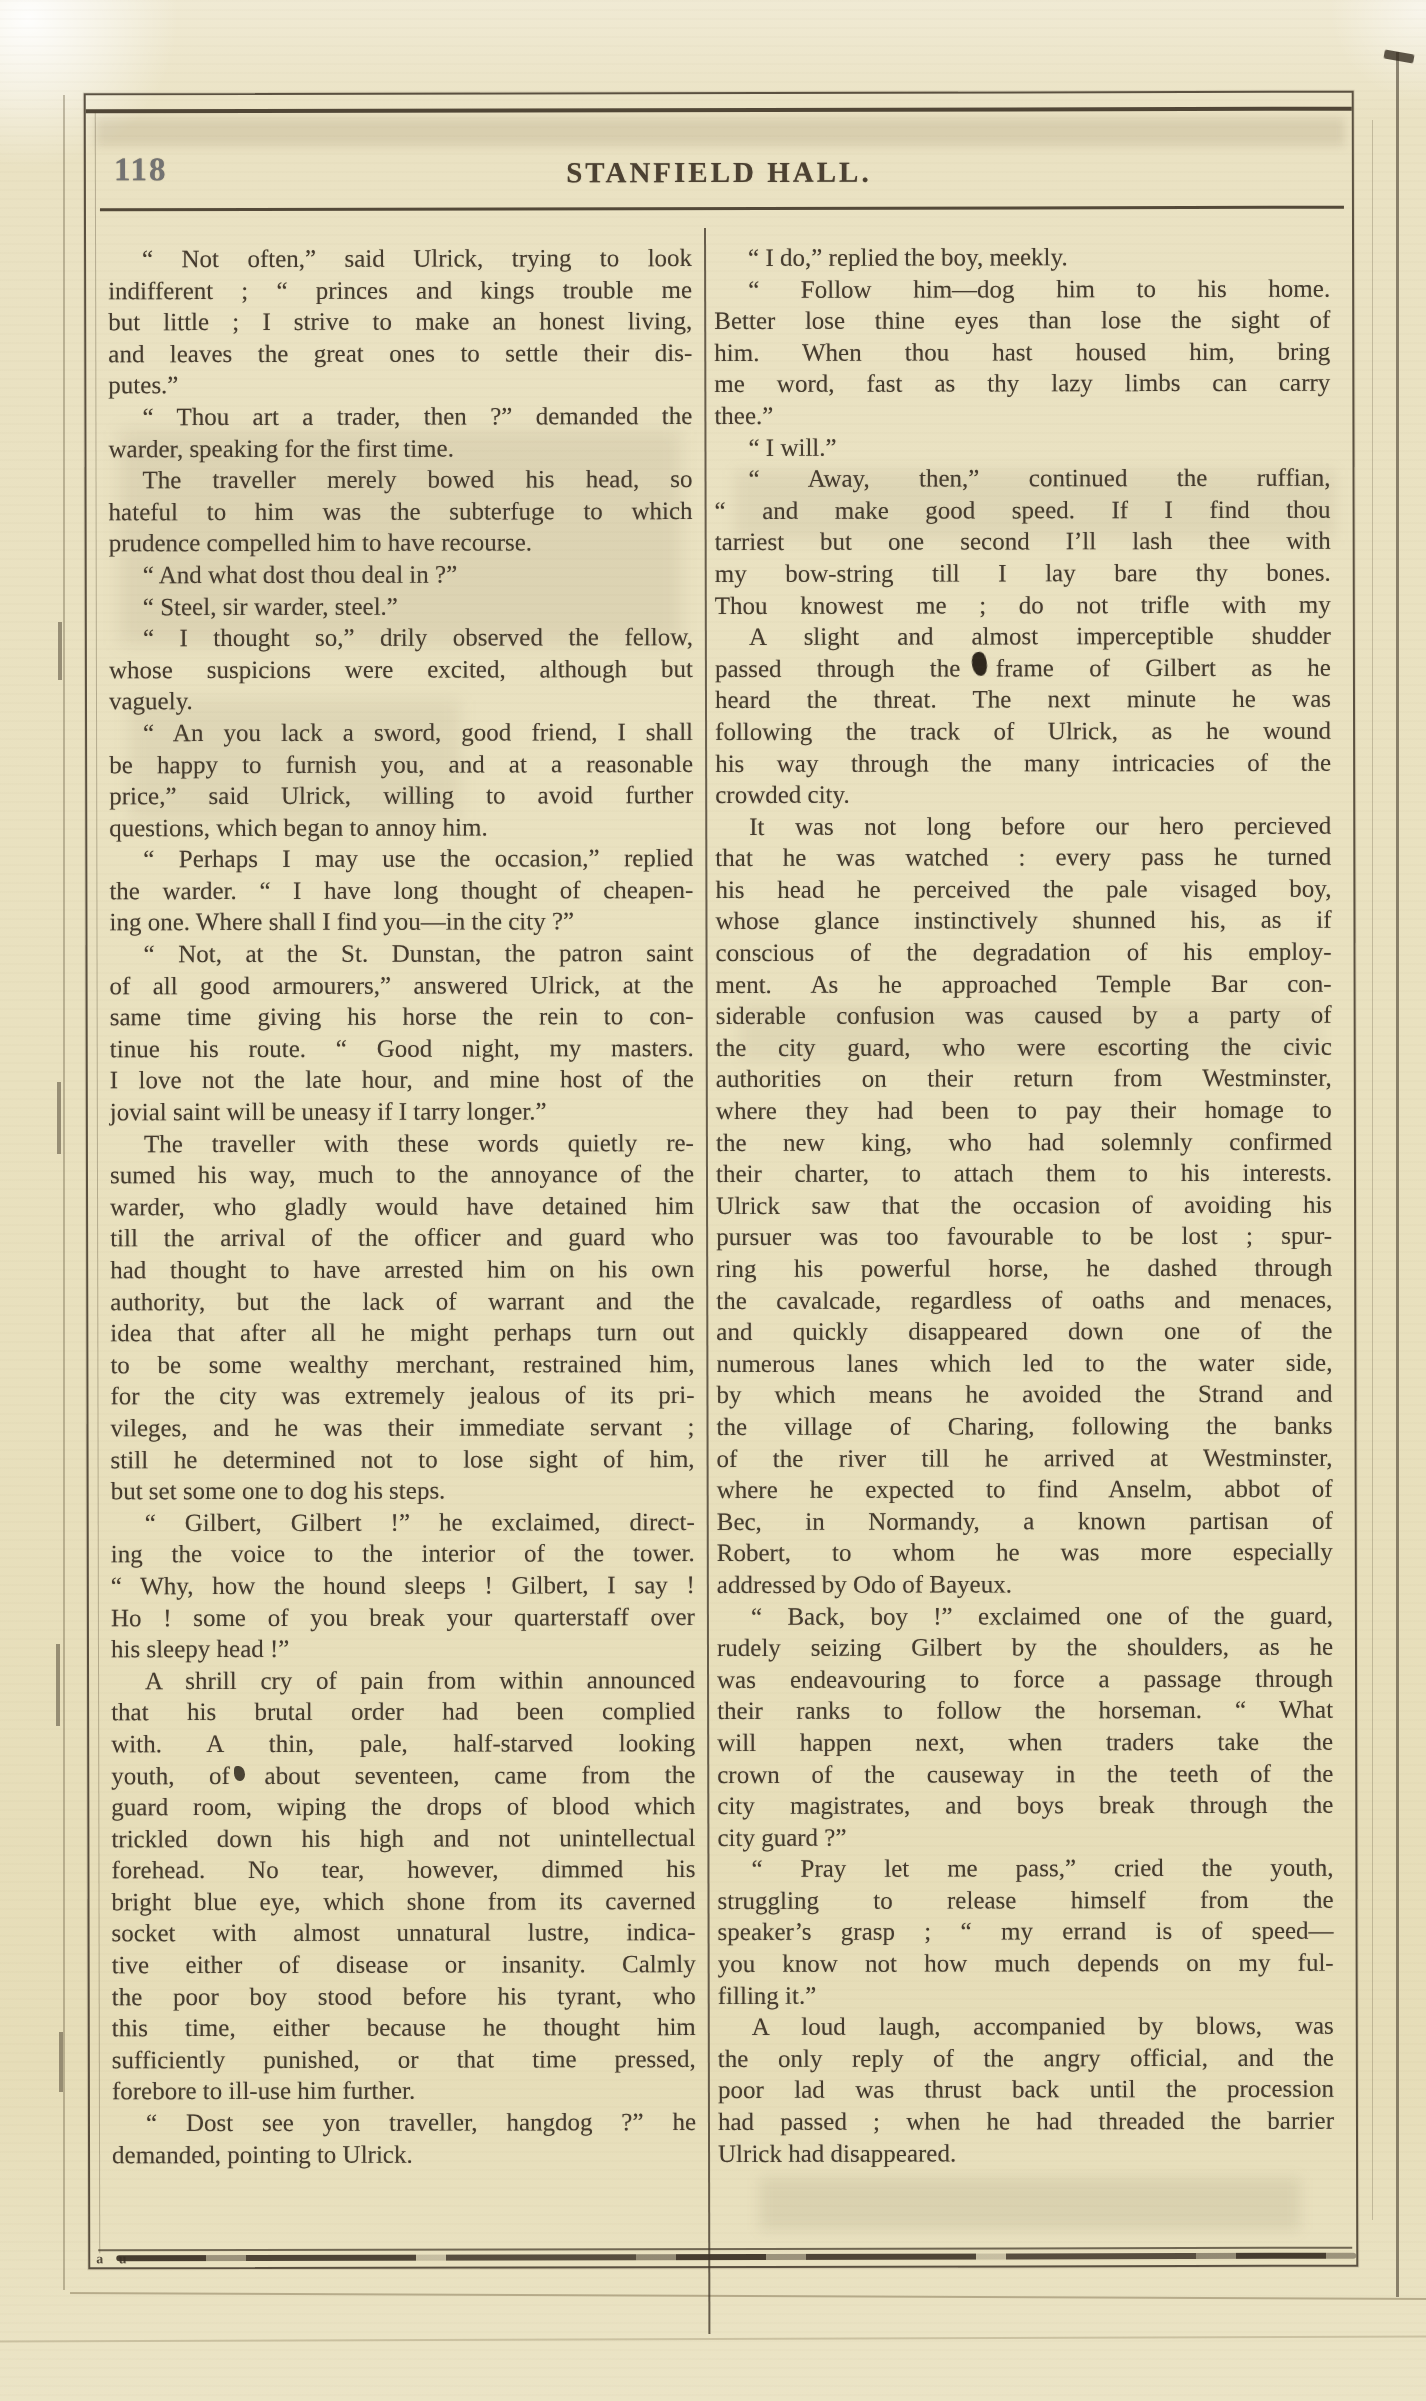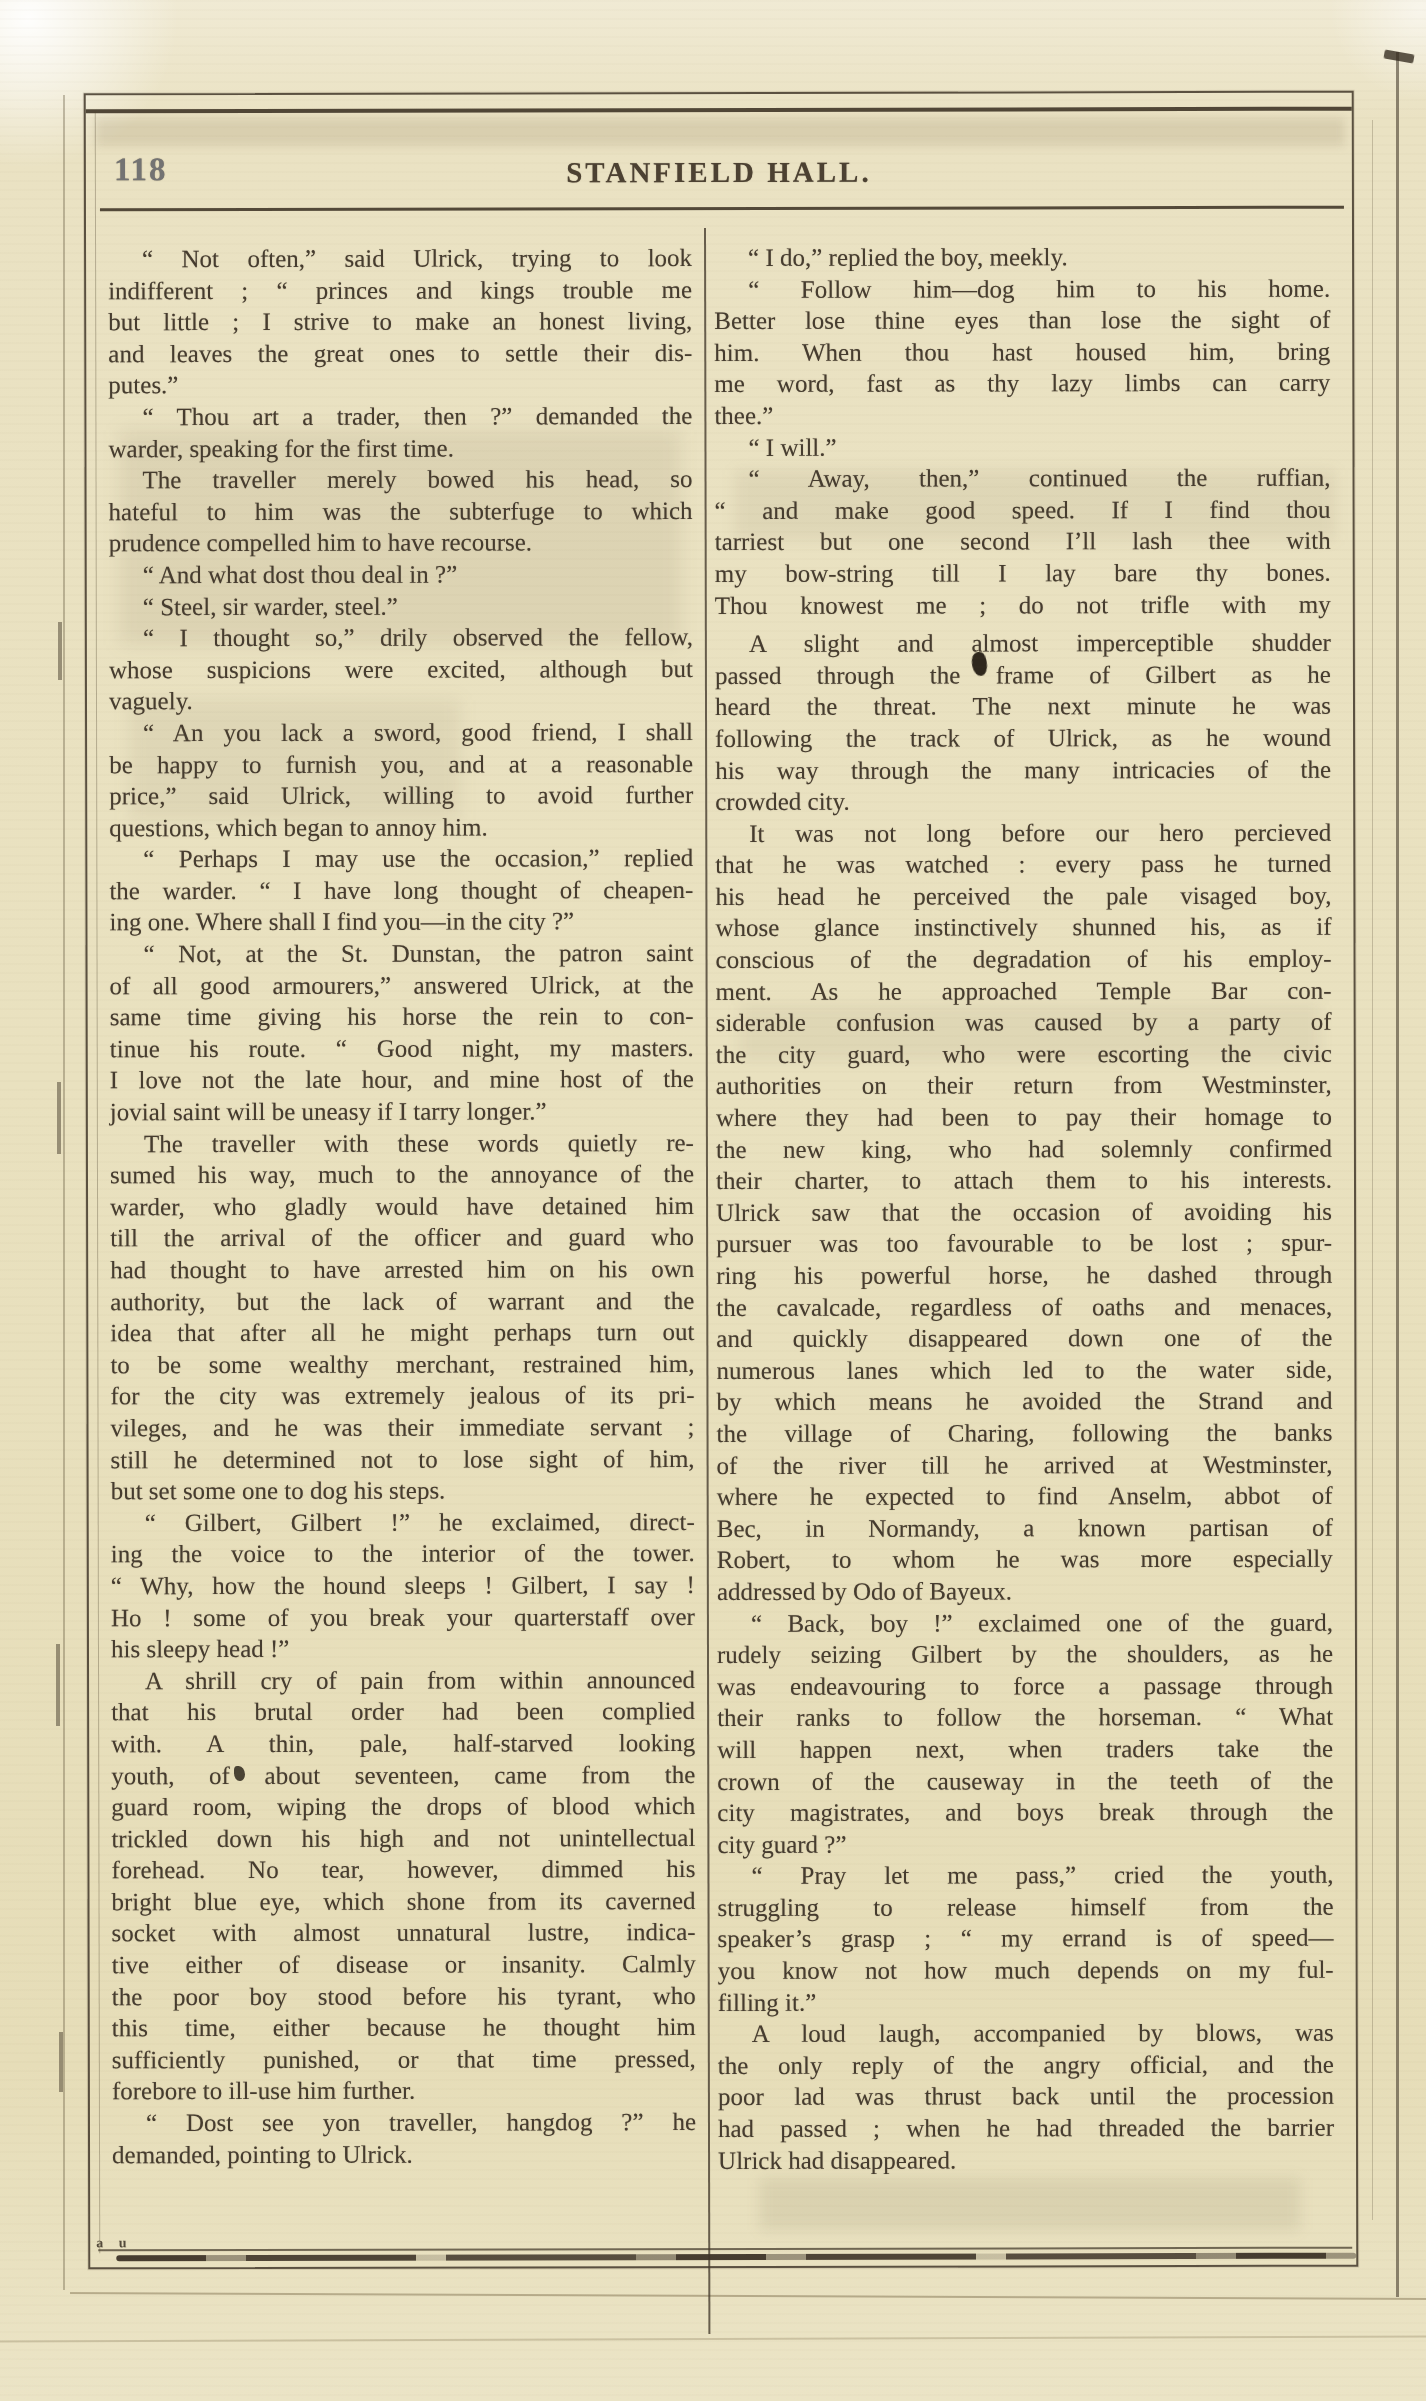--- a/index.html
+++ b/index.html
@@ -27,31 +27,31 @@
   .folio{position:absolute;left:28px;top:56px;font-size:33px;font-weight:bold;color:#737373;letter-spacing:2px;text-shadow:0 0 1px rgba(70,58,42,.5);text-align:right;}
   .running-title{position:absolute;left:0;right:0;top:62px;text-align:center;font-size:29px;font-weight:bold;letter-spacing:3px;color:#4c4132;text-shadow:0 0 1px rgba(70,58,42,.5);}
   .header-rule{position:absolute;top:113px;left:14px;right:8px;height:3px;background:rgba(66,56,42,.9);}
   .columns{position:absolute;top:148px;left:22px;width:1222px;display:flex;justify-content:space-between;}
   .col{color:#463c2f;font-size:25px;line-height:31.6px;text-shadow:0 0 1px rgba(70,58,42,.42);}
   .col-left{width:584px;}
   .col-right{width:616px;}
   .line{text-align:justify;text-align-last:justify;}
   .line.first{text-indent:34px;}
   .line.end{text-align-last:left;}
-  .para.space-before{margin-top:7px;}
+  .para.space-before{margin-top:0;}
   .column-divider{position:absolute;left:618px;top:134px;width:2px;height:2106px;background:rgba(70,60,46,.8);}
   .bottom-rule-thin{position:absolute;left:8px;right:4px;bottom:16px;height:2px;background:rgba(70,60,46,.75);}
   .bottom-rule-thick{
     position:absolute;left:26px;right:0;bottom:6px;height:6px;border-radius:3px;
     background:repeating-linear-gradient(90deg,
       rgba(62,52,40,.95) 0 90px, rgba(62,52,40,.45) 90px 130px,
       rgba(62,52,40,.9) 130px 300px, rgba(62,52,40,.2) 300px 330px,
       rgba(62,52,40,.85) 330px 520px, rgba(62,52,40,.5) 520px 560px);
   }
-  .signature-mark{position:absolute;left:6px;bottom:16px;font-size:14px;font-weight:bold;color:rgba(58,48,36,.85);letter-spacing:6px;}
+  .signature-mark{position:absolute;left:6px;bottom:0;font-size:14px;font-weight:bold;color:rgba(58,48,36,.85);letter-spacing:6px;}
   
   .smudge{position:absolute;pointer-events:none;}
   .edge-line-left{position:absolute;left:63px;top:95px;height:2195px;width:2px;background:rgba(95,82,58,.35);filter:blur(.4px);}
   .edge-line-right{position:absolute;left:1396px;top:52px;height:2245px;width:3px;background:rgba(72,61,46,.6);filter:blur(.4px);}
   .edge-line-right2{position:absolute;left:1372px;top:120px;height:2100px;width:1px;background:rgba(90,78,56,.28);}
   .corner-mark{position:absolute;left:1384px;top:52px;width:30px;height:9px;background:rgba(55,46,34,.8);transform:rotate(10deg);border-radius:2px;filter:blur(.5px);}
   .tick{position:absolute;width:4px;background:rgba(70,59,44,.5);filter:blur(.6px);}
   .fold-line{position:absolute;height:2px;background:rgba(120,104,72,.45);filter:blur(.5px);}
   .ink-blot{position:absolute;background:#2f281d;filter:blur(.6px);}
 </style>

